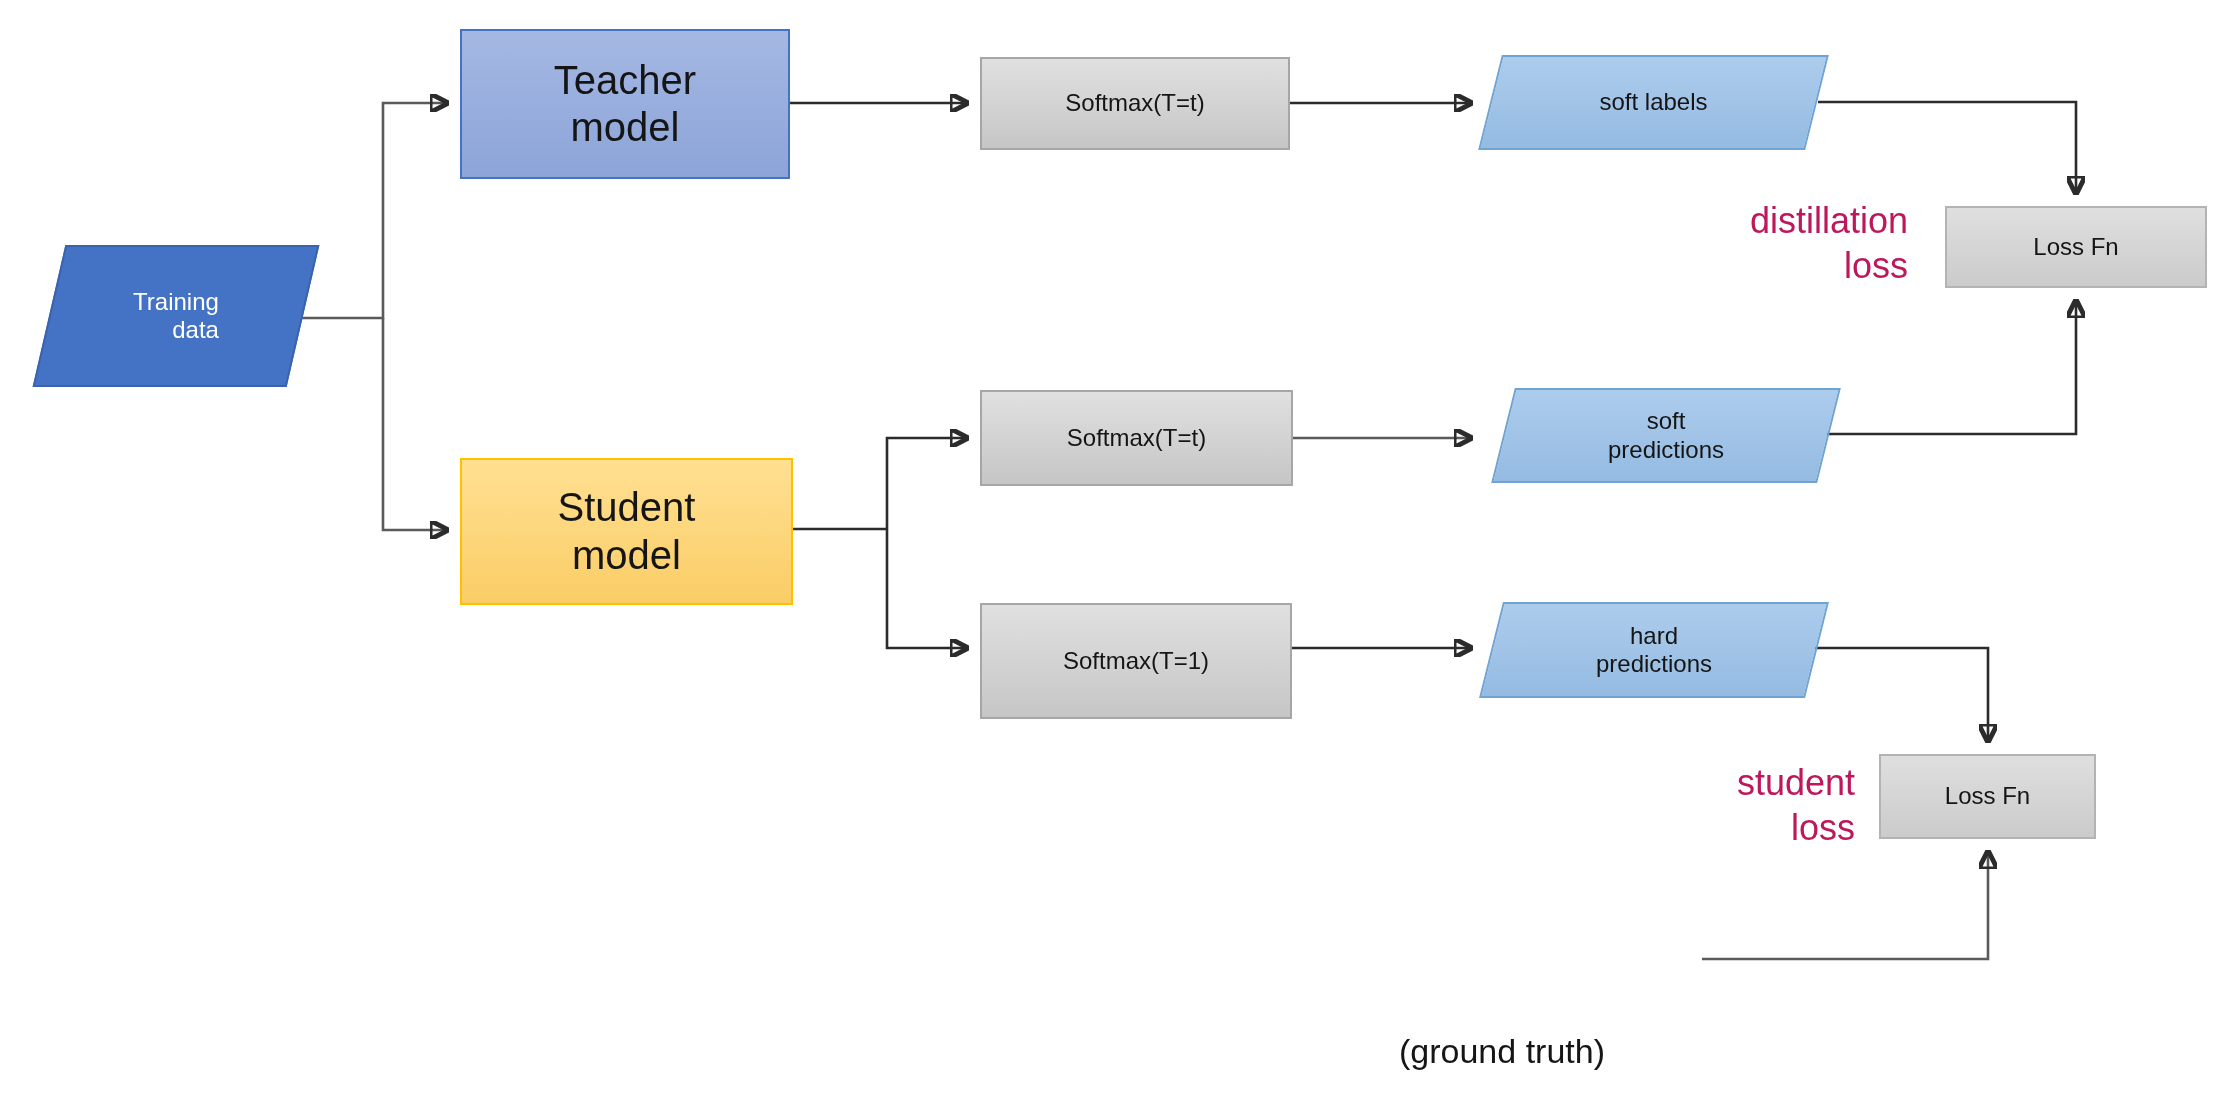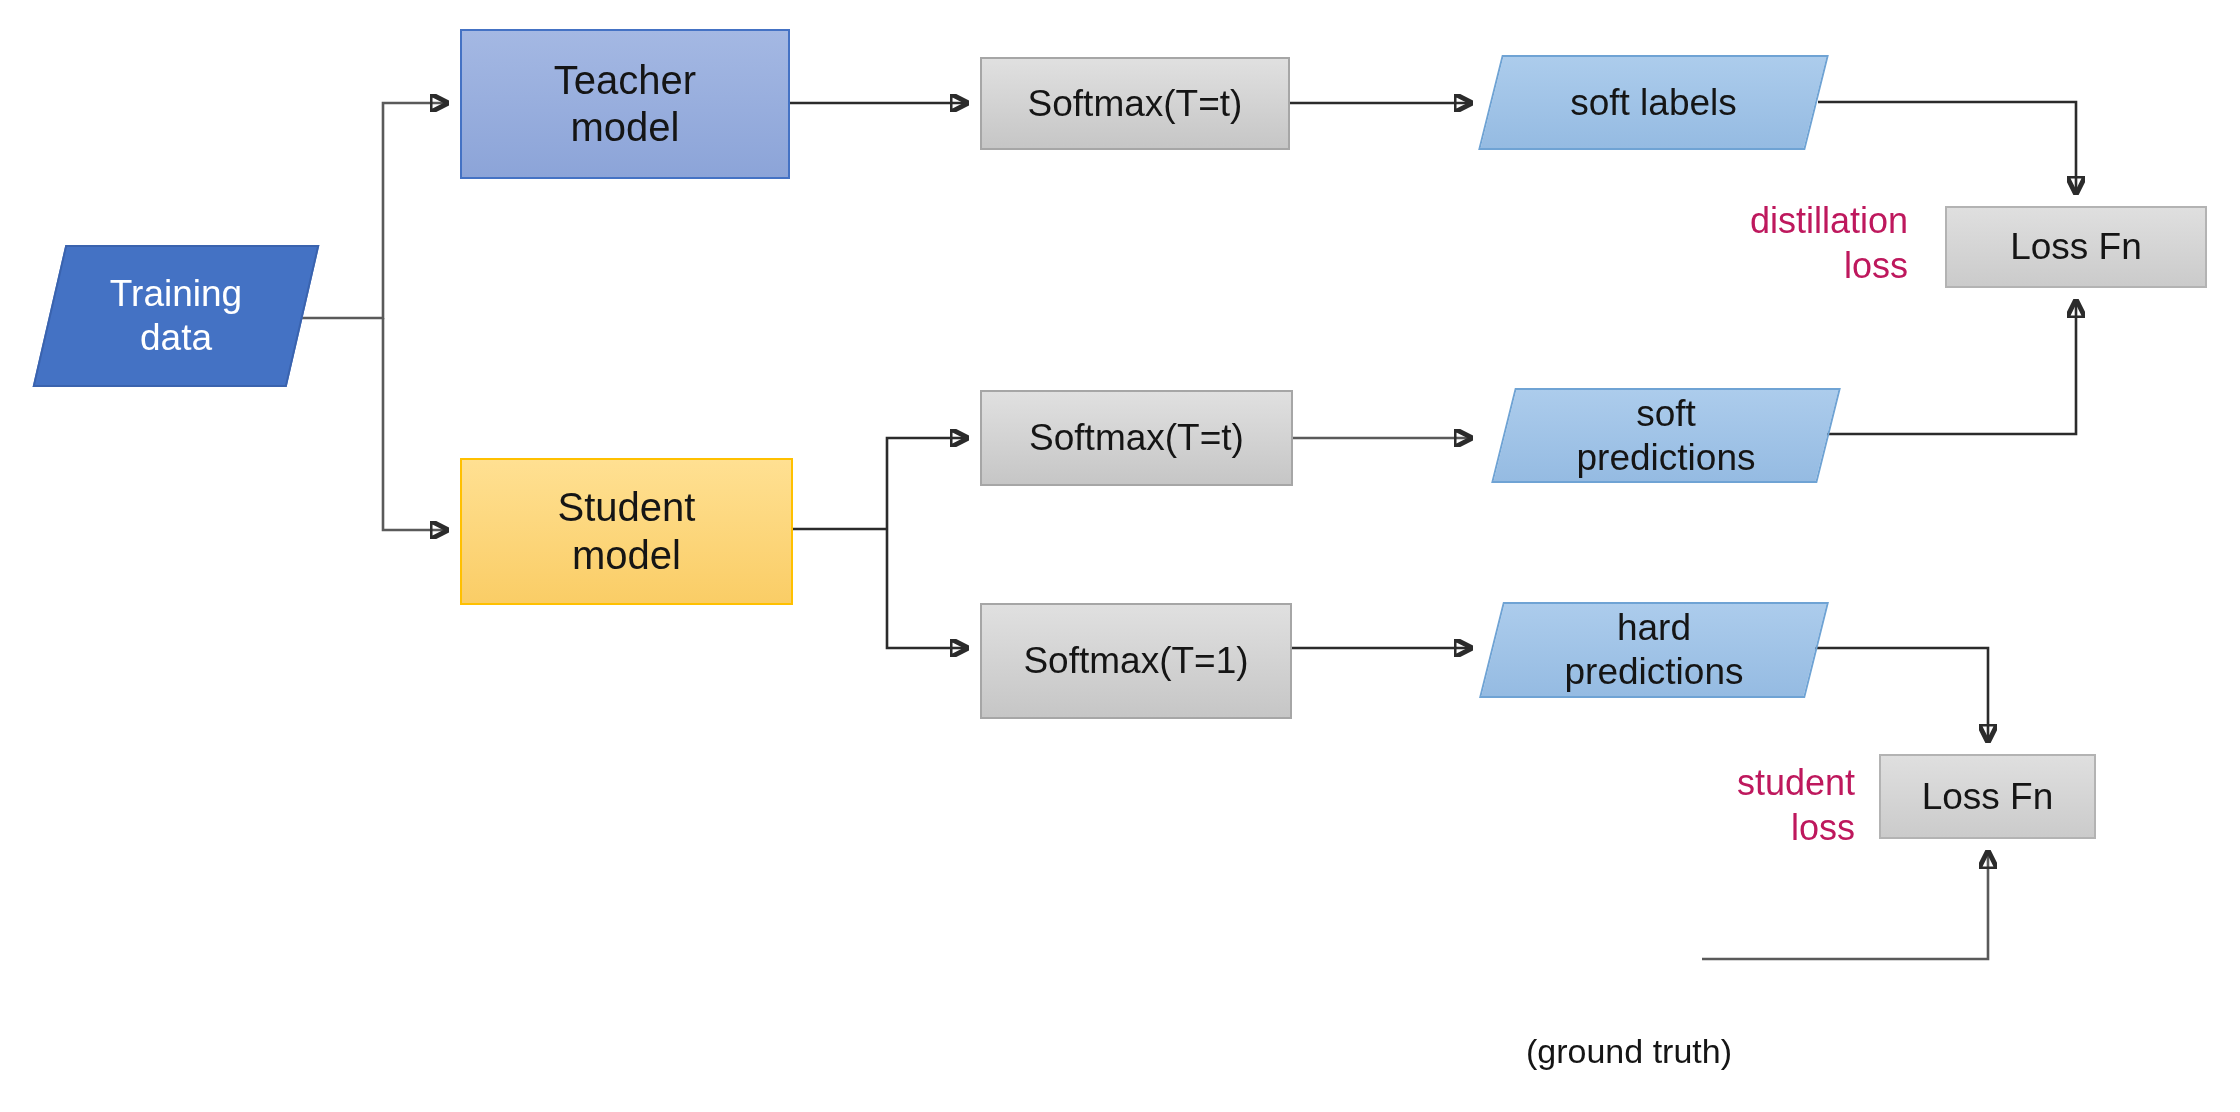--- a/index.html
+++ b/index.html
@@ -10,32 +10,32 @@
     font-family:"Liberation Sans","DejaVu Sans",sans-serif;
     color:#151515;
     overflow:hidden;
   }
   .edges{position:absolute;inset:0;width:100%;height:100%;}
   .edges path{fill:none;stroke:#2b2b2b;stroke-width:2.6;}
   .edges path.gray{stroke:#5a5a5a;}
 
   .node{
     position:absolute;display:flex;align-items:center;justify-content:center;
-    text-align:center;font-size:37px;line-height:1.18;
+    text-align:center;font-size:24px;line-height:1.18;
   }
   .node .bg{position:absolute;inset:0;box-sizing:border-box;}
   .node .lbl{position:relative;white-space:pre-line;}
 
   .rect-teacher .bg{background:linear-gradient(180deg,#A4B8E3,#8CA4D8);border:2px solid #4472C4;}
   .rect-student .bg{background:linear-gradient(180deg,#FFE092,#FACD66);border:2px solid #FFC000;}
   .rect-proc .bg{background:linear-gradient(180deg,#E0E0E0,#C6C6C6);border:2px solid #A6A6A6;}
   .rect-loss .bg{background:linear-gradient(180deg,#DFDFDF,#CBCBCB);border:2px solid #B3B3B3;}
 
   .para-dark .bg{left:17px;right:17px;transform:skewX(-13deg);background:#4472C4;border:2px solid #3A63AE;}
-  .para-dark{color:#ffffff;}
+  .para-dark{color:#ffffff;text-align:right;}
   .para-blue .bg{left:13px;right:13px;transform:skewX(-14deg);background:linear-gradient(180deg,#ACCCEC,#95BBE2);border:2px solid #6FA3D4;}
   .para-white .bg{left:11px;right:11px;transform:skewX(-10deg);background:#ffffff;border:3px solid #0d0d0d;}
 
   .side-label{
     position:absolute;text-align:right;font-size:36px;line-height:1.25;
     color:#be185d;white-space:pre-line;
   }
   .caption{
     position:absolute;font-size:34px;color:#151515;white-space:pre-line;
   }
@@ -127,15 +127,15 @@
     <span class="lbl">Loss Fn</span>
   </div>
 
 
   <div class="side-label" style="left:1590px;top:198px;width:318px;">distillation
 loss</div>
 
   <div class="side-label" style="left:1605px;top:760px;width:250px;">student
 loss</div>
 
-  <div class="caption" style="left:1526px;top:1032px;">(ground truth)</div>
+  <div class="caption" style="left:1399px;top:1032px;">(ground truth)</div>
 
 </div>
 
 </body></html>

